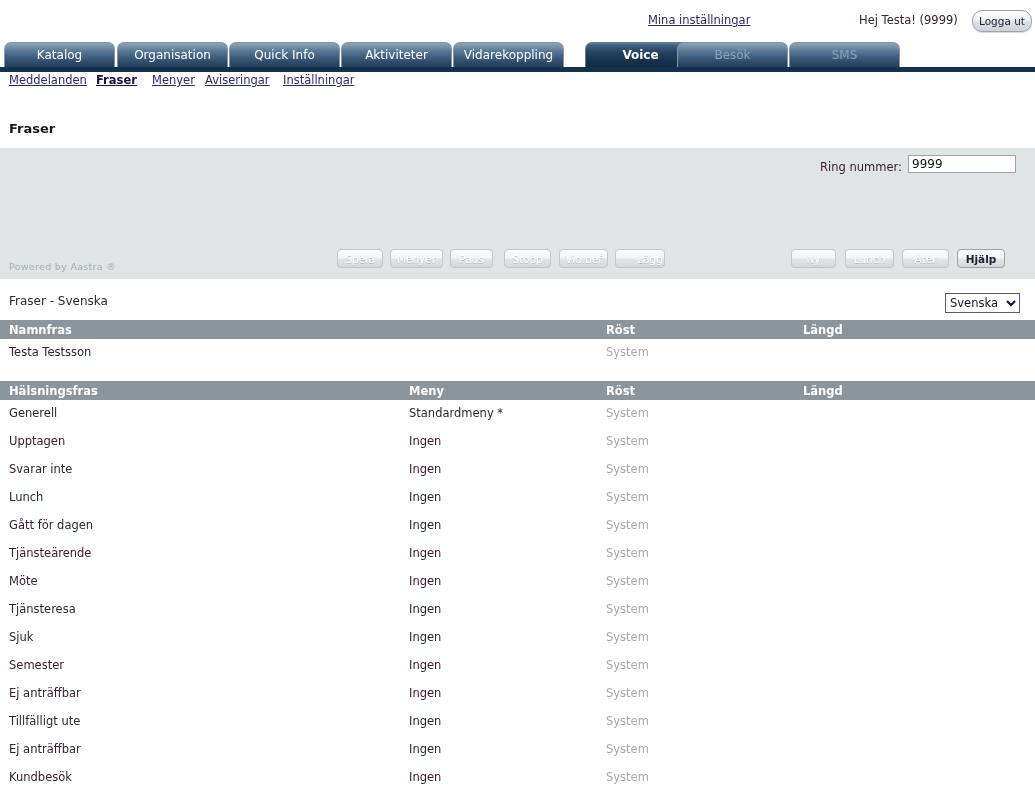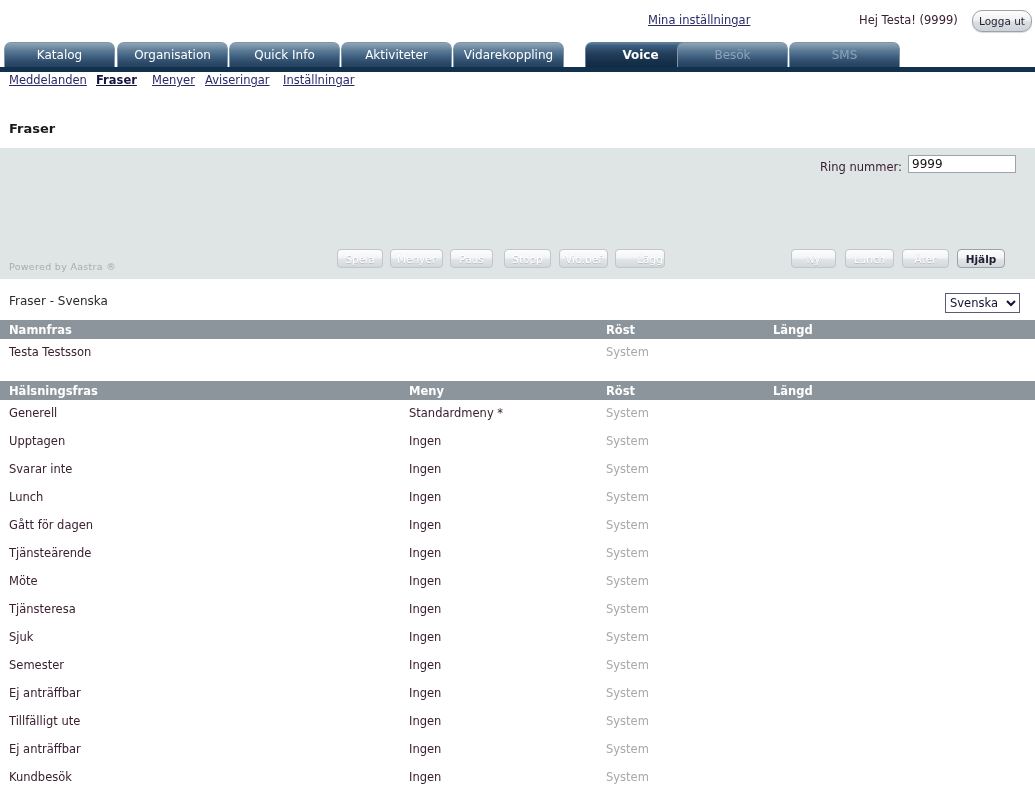--- a/index.html
+++ b/index.html
@@ -257,21 +257,21 @@
     font-size: 11.5px;
     color: #3a2030;
     white-space: nowrap;
   }
   .trow .cell.muted {
     color: #a8a8a8;
   }
   .col-name { left: 9px; }
   .col-meny { left: 409px; }
   .col-rost { left: 606px; }
-  .col-langd { left: 773px; text-align: right; }
+  .col-langd { left: 803px; text-align: right; }
 </style>
 </head>
 <body>
 
 <div id="top-header">
 
 
   <div id="mina-installningar">Mina inställningar</div>
 
   <div id="greeting">Hej Testa! (9999)</div>

